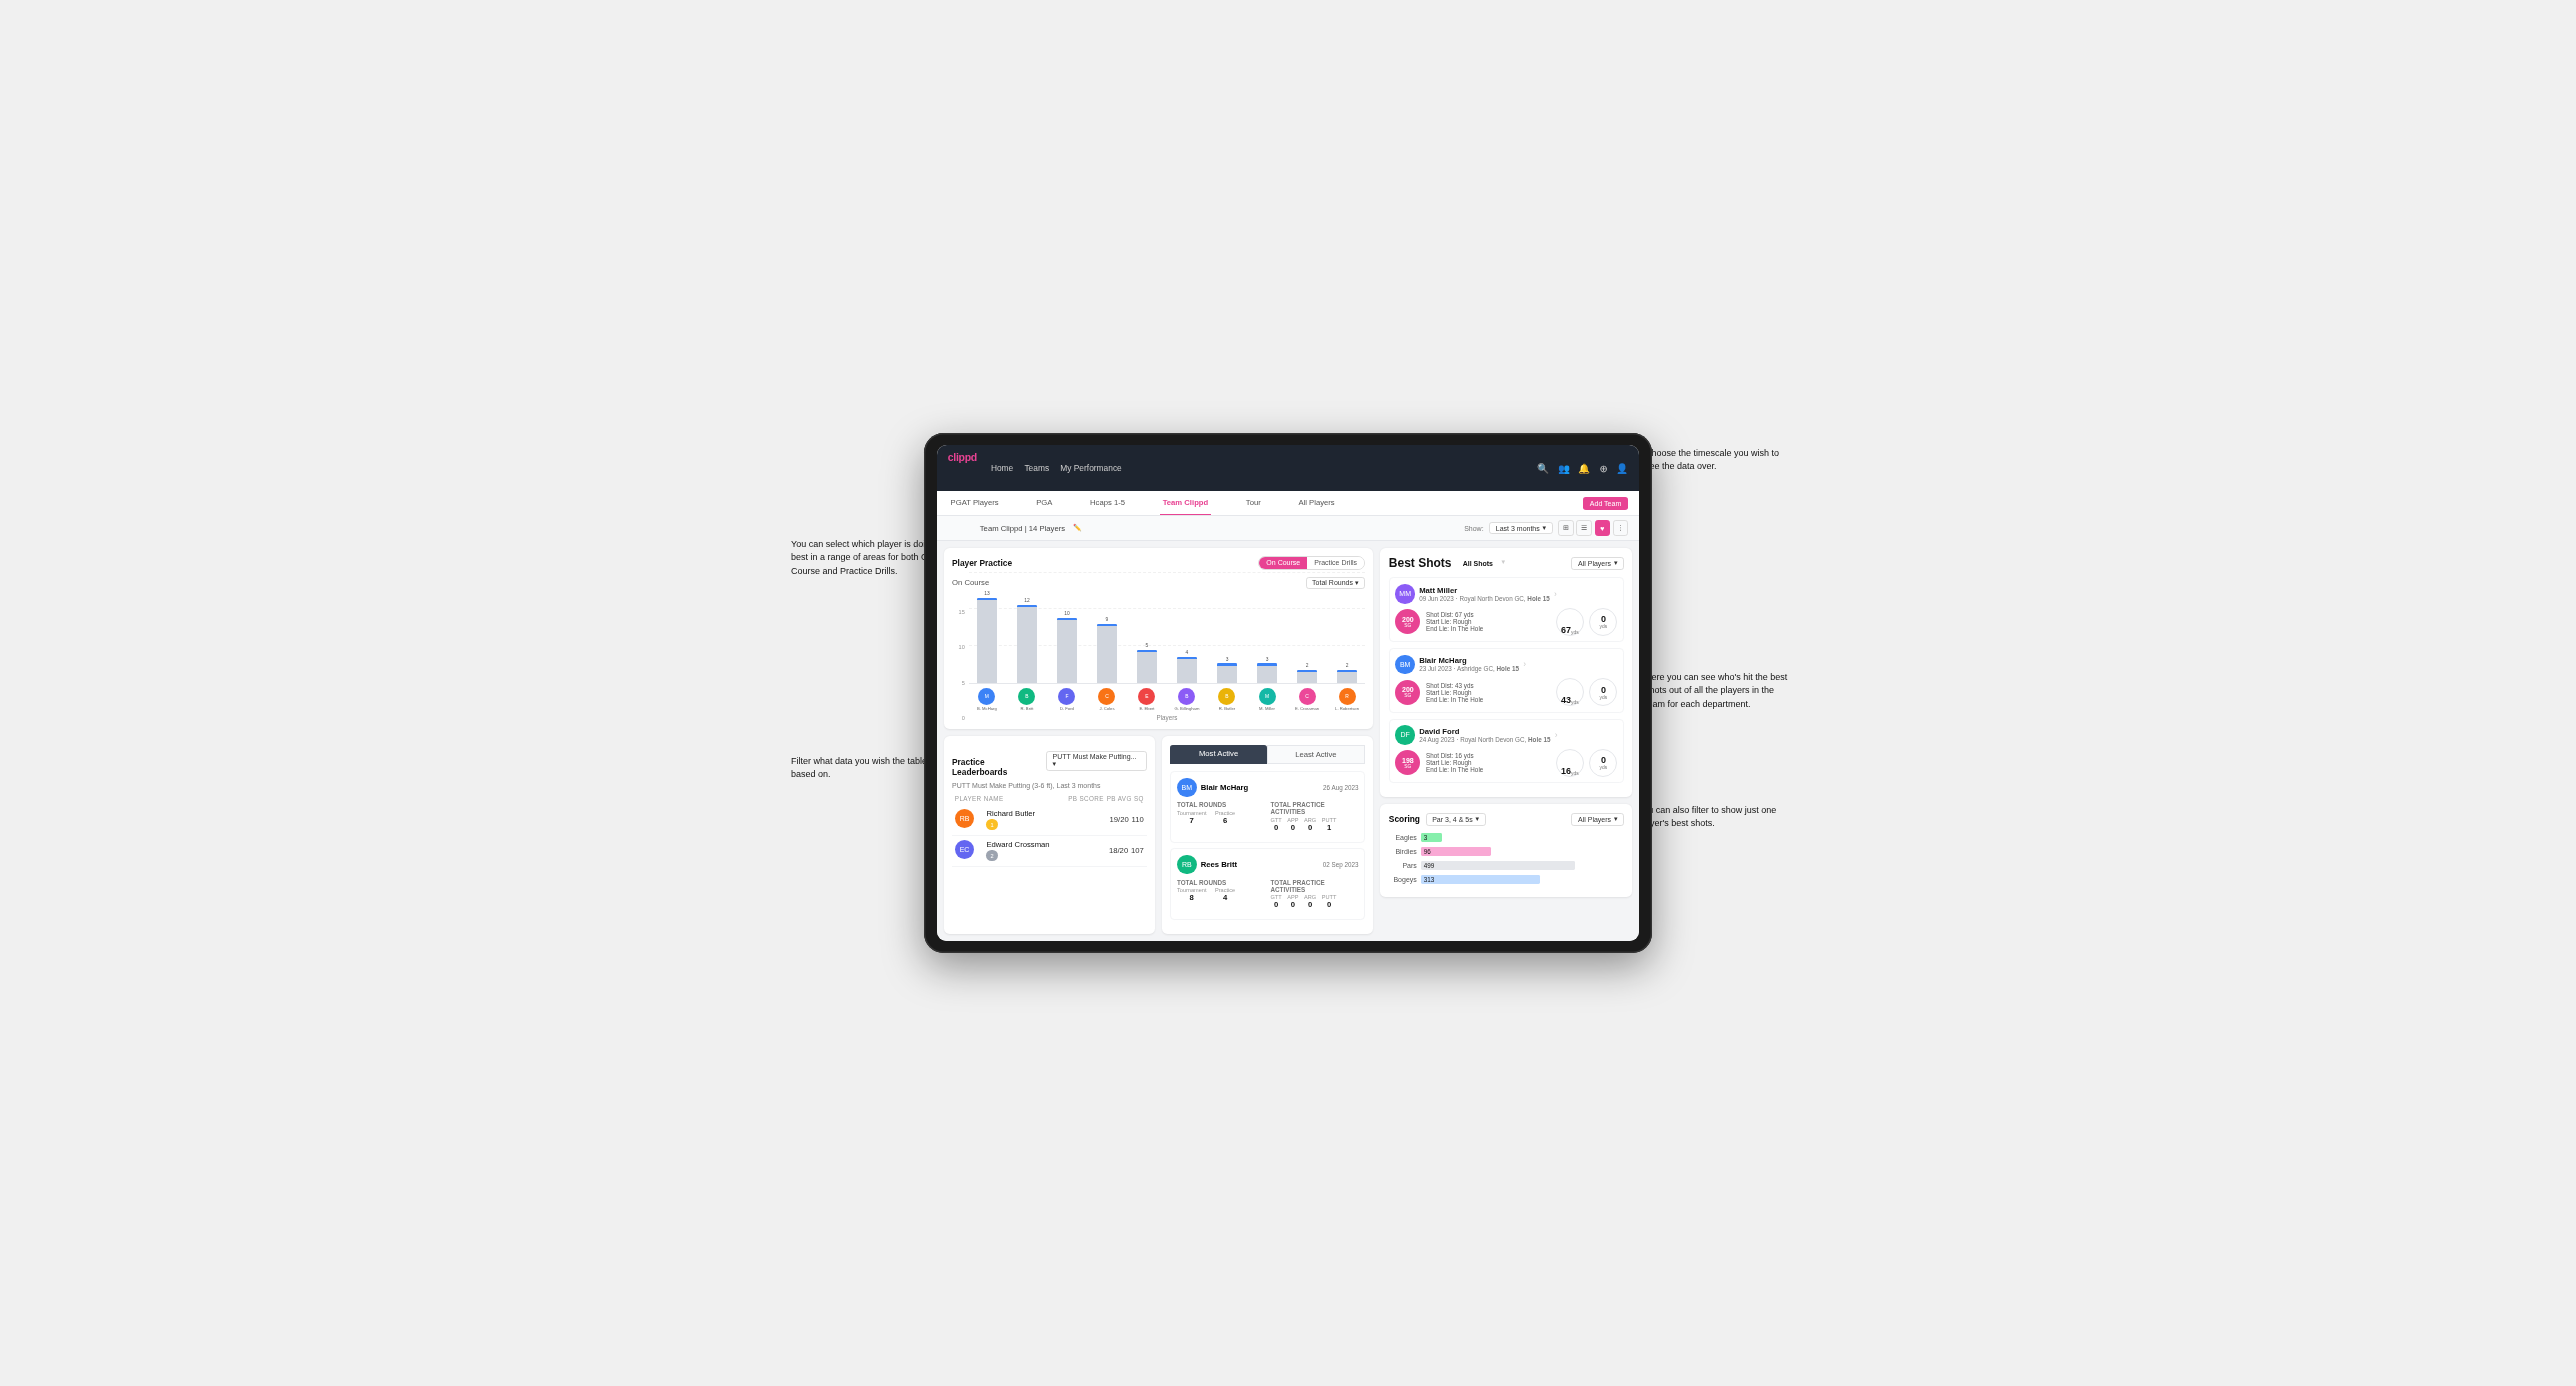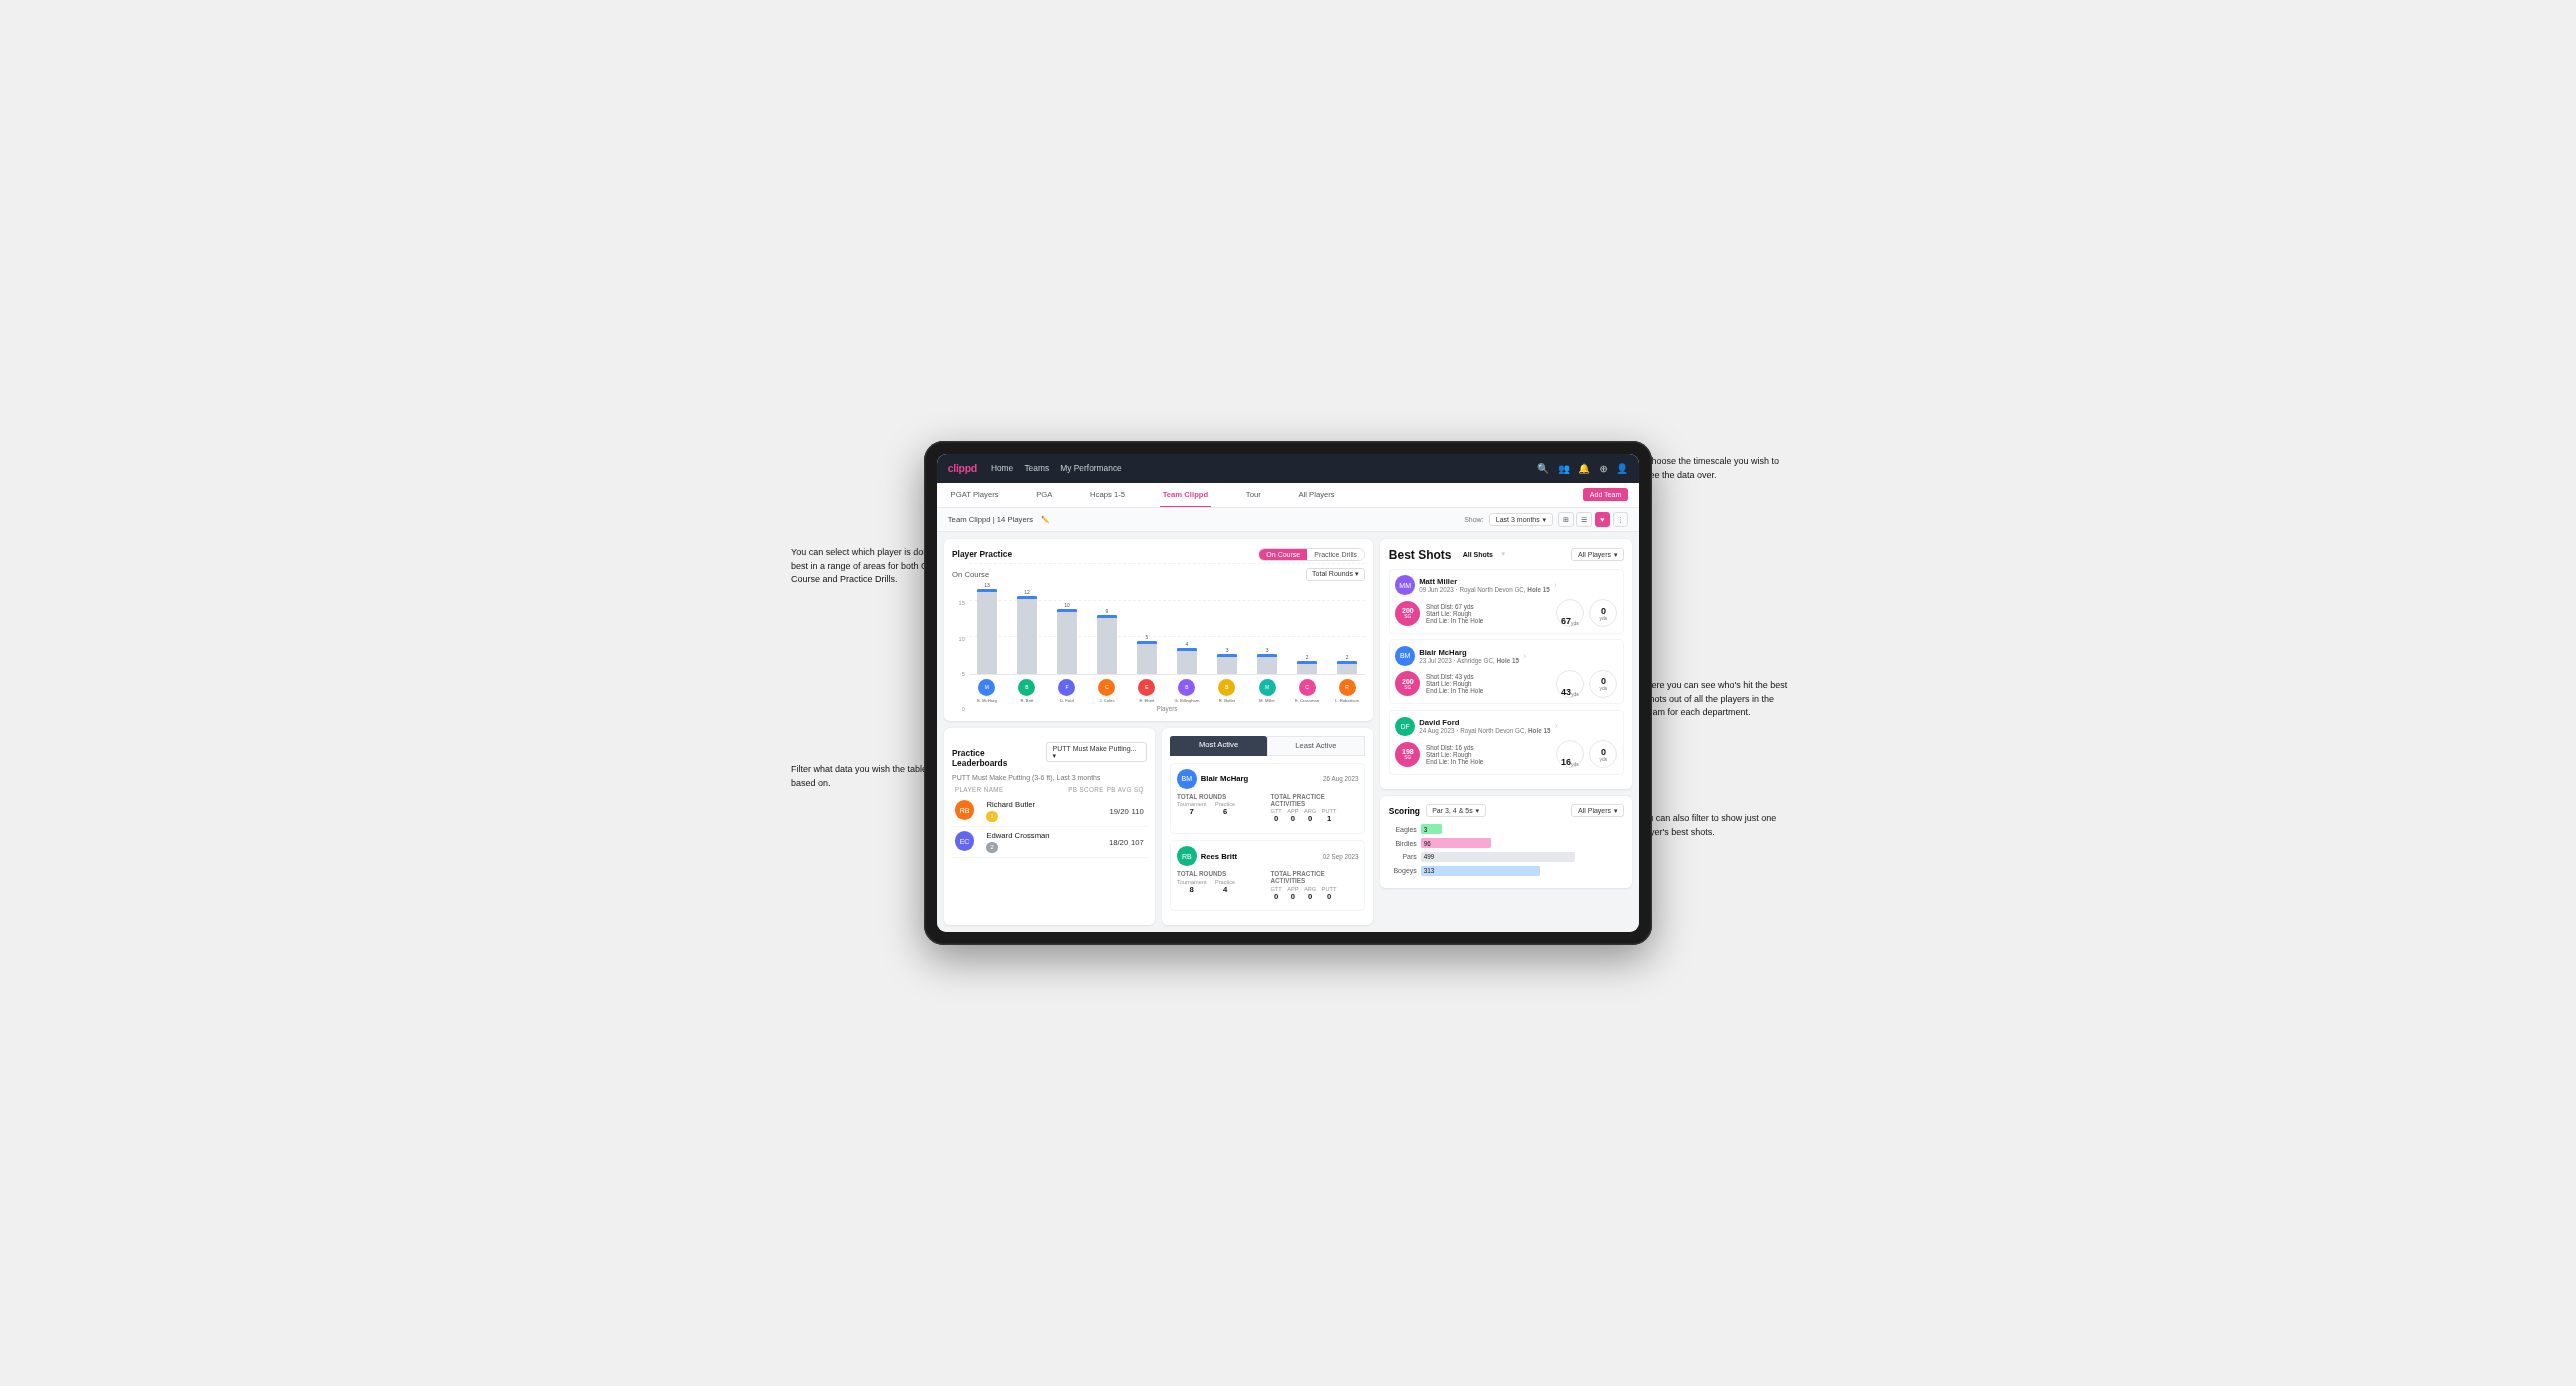--- a/index.html
+++ b/index.html
@@ -67,24 +67,23 @@
     .tablet-screen {
       background: #fff;
       border-radius: 9.8px;
       overflow: hidden;
     }
 
     
     .top-nav {
       background: #1e2530;
       display: flex;
-      align-items: center;
       padding: 5.6px 11.2px;
       gap: 14px;
-      height: 29px;
+      height: 46px;
     }
     .logo {
       color: #e84393;
       font-weight: 700;
       font-size: 10.5px;
       letter-spacing: -0.3px;
     }
     .nav-links {
       display: flex;
       gap: 11.2px;
@@ -154,20 +153,21 @@
       border-bottom: 0.7px solid #e5e7eb;
       display: flex;
       align-items: center;
       padding: 4.2px 11.2px;
       gap: 8.4px;
     }
     .team-title {
       font-size: 7.7px;
       color: #444;
       font-weight: 500;
+      margin-left: 32px;
     }
     .team-header-right {
       margin-left: auto;
       display: flex;
       align-items: center;
       gap: 5.6px;
     }
     .show-label {
       font-size: 7px;
       color: #777;

